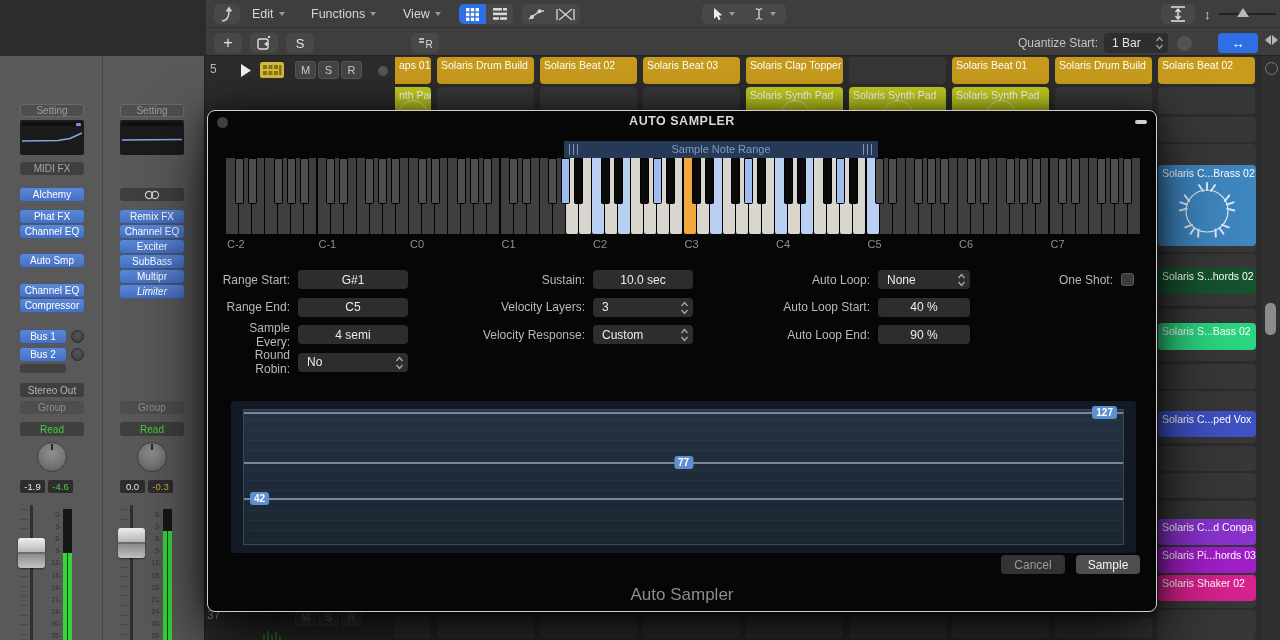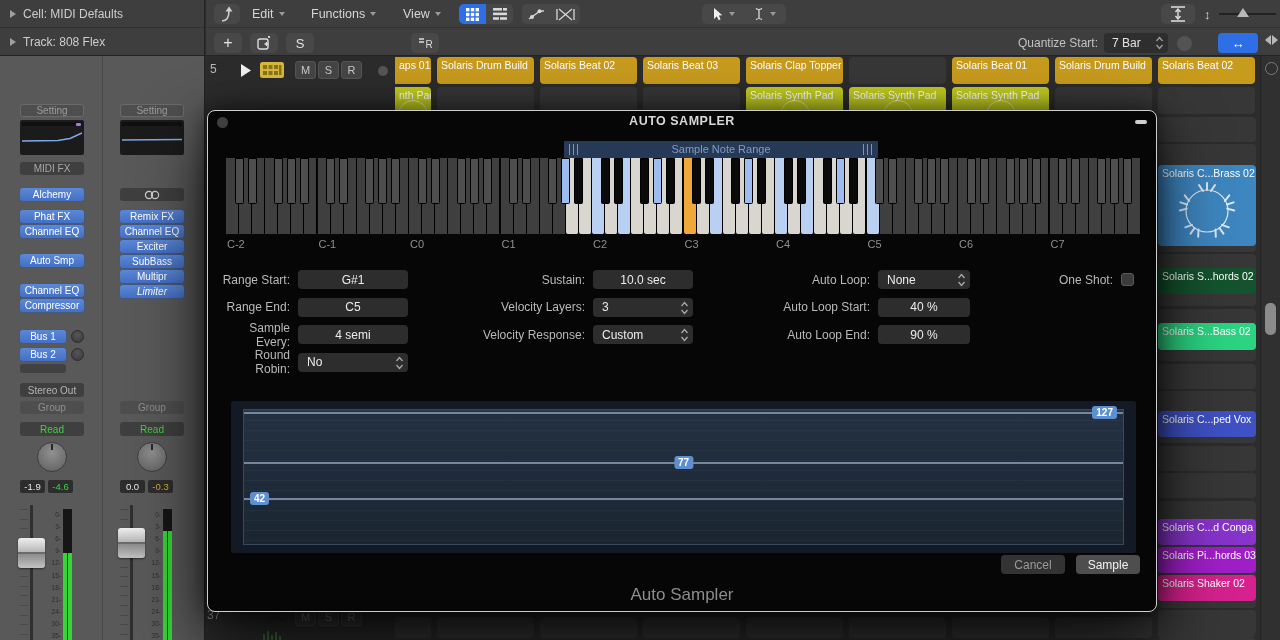--- a/index.html
+++ b/index.html
@@ -53,30 +53,20 @@
   .pctrl.popup svg{position:absolute;right:4px;top:3px;}
   .vline{position:absolute;left:0;width:100%;height:2px;background:#76879b;}
   .vbadge{position:absolute;height:13px;padding:0 4px;border-radius:3px;font-size:10px;font-weight:bold;color:#fff;display:flex;align-items:center;z-index:3;}
   .dlgbtn{position:absolute;width:64px;height:19px;border-radius:4px;font-size:12px;display:flex;align-items:center;justify-content:center;}
 </style>
 </head>
 <body>
 
 <div id="stage">
 
-  <div id="hdrleft" class="abs">
-    <div class="hrow" style="top:0;border-bottom:1px solid #2f2f2f;">
-      <span class="tri"></span>
-      <span>Cell: MIDI Defaults</span>
-    </div>
-    <div class="hrow" style="top:28px;">
-      <span class="tri"></span>
-      <span>Track: 808 Flex</span>
-    </div>
-  </div>
 
   <div id="toolbar" class="abs">
 
     <div class="tbtn" style="left:8px;top:4px;width:26px;">
       <svg width="16" height="18" viewBox="0 0 16 18">
           <path d="M3 16 C10 16 10 7 10 5.5" fill="none" stroke="#cfcfcf" stroke-width="1.6"></path>
           <path d="M6.5 6.5 L10 1.5 L13.5 6.5 Z" fill="#cfcfcf"></path>
         </svg>
     </div>
     <div class="menulbl" style="left:46px;">
@@ -176,21 +166,21 @@
         <span>S</span>
       </div>
     <div class="tbtn" style="left:205px;top:33px;width:28px;">
       <svg width="15" height="12" viewBox="0 0 15 12">
           <path d="M1 2 H6 M1 5 H6" stroke="#dcdcdc" stroke-width="1.5"></path>
           <text x="7.5" y="11" font-size="10" fill="#dcdcdc" font-family="Liberation Sans,sans-serif">R</text>
         </svg>
     </div>
     <span class="abs" style="right:182px;top:33px;height:20px;display:flex;align-items:center;color:#c3c3c3;font-size:12px;">Quantize Start:</span>
     <div class="abs" style="right:112px;top:33px;width:64px;height:20px;background:#2e2e2e;border-radius:4px;display:flex;align-items:center;padding-left:8px;color:#e4e4e4;font-size:12px;box-sizing:border-box;">
-      <span>7 Bar</span>
+      <span>1 Bar</span>
       <svg width="9" height="14" viewBox="0 0 9 14" style="position:absolute;right:4px;top:3px;">
           <path d="M1.5 5 L4.5 1.5 L7.5 5 M1.5 9 L4.5 12.5 L7.5 9" fill="none" stroke="#9f9f9f" stroke-width="1.3"></path>
         </svg>
     </div>
     <div class="abs" style="right:88px;top:36px;width:15px;height:15px;border-radius:50%;background:#535353;"></div>
     <div class="abs" style="right:22px;top:33px;width:40px;height:20px;background:#2e6fe6;border-radius:4px;display:flex;align-items:center;justify-content:center;color:#fff;font-size:13px;">↔</div>
     <div class="abs" style="right:2px;top:35px;display:flex;gap:1px;">
       <span style="width:0;height:0;border-top:5px solid transparent;border-bottom:5px solid transparent;border-right:6px solid #b8b8b8;"></span>
       <span style="width:0;height:0;border-top:5px solid transparent;border-bottom:5px solid transparent;border-left:6px solid #b8b8b8;"></span>
     </div>

